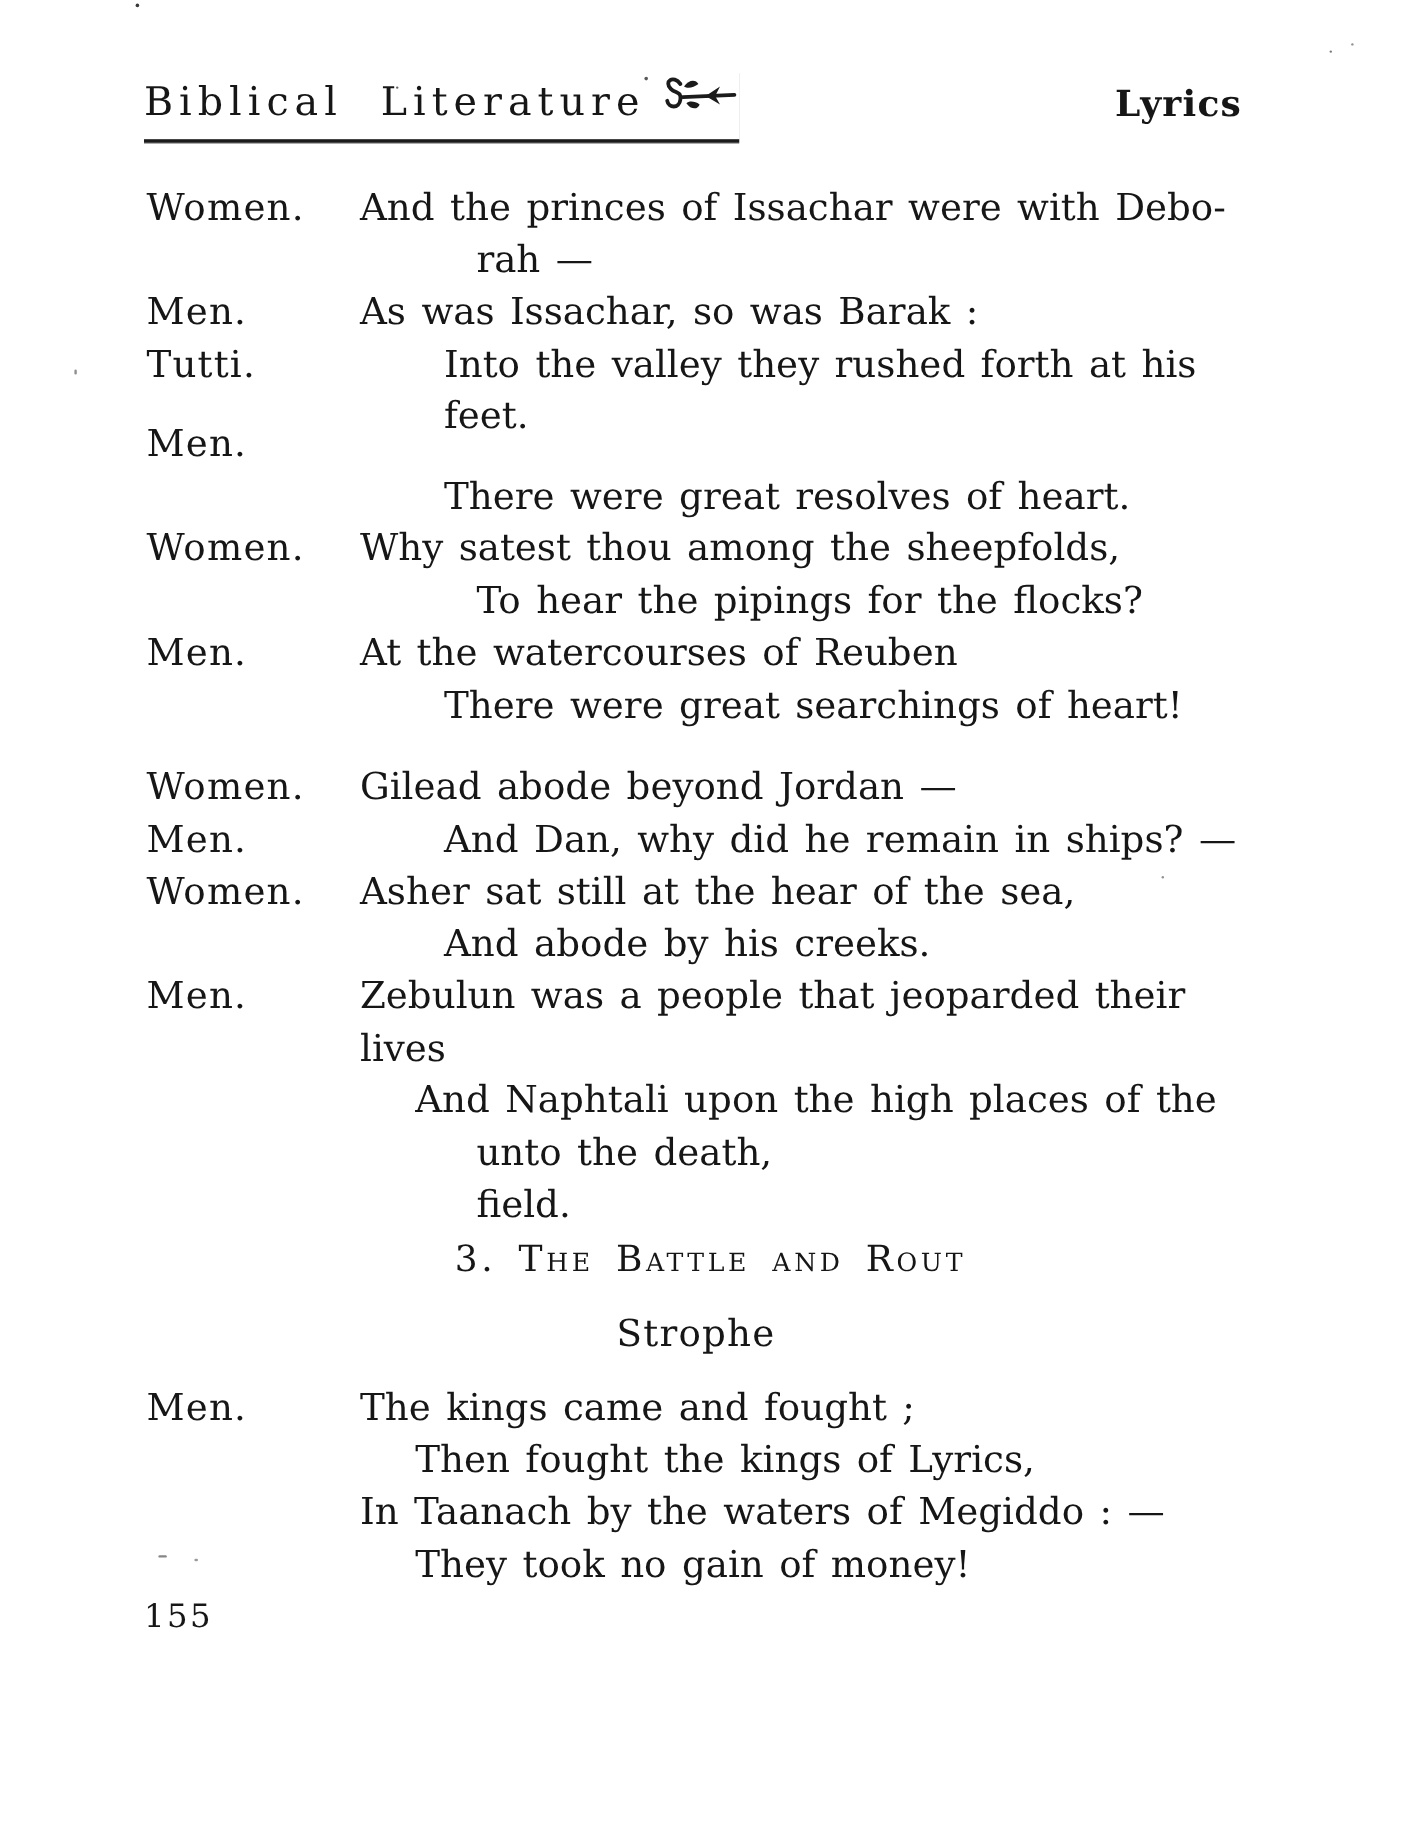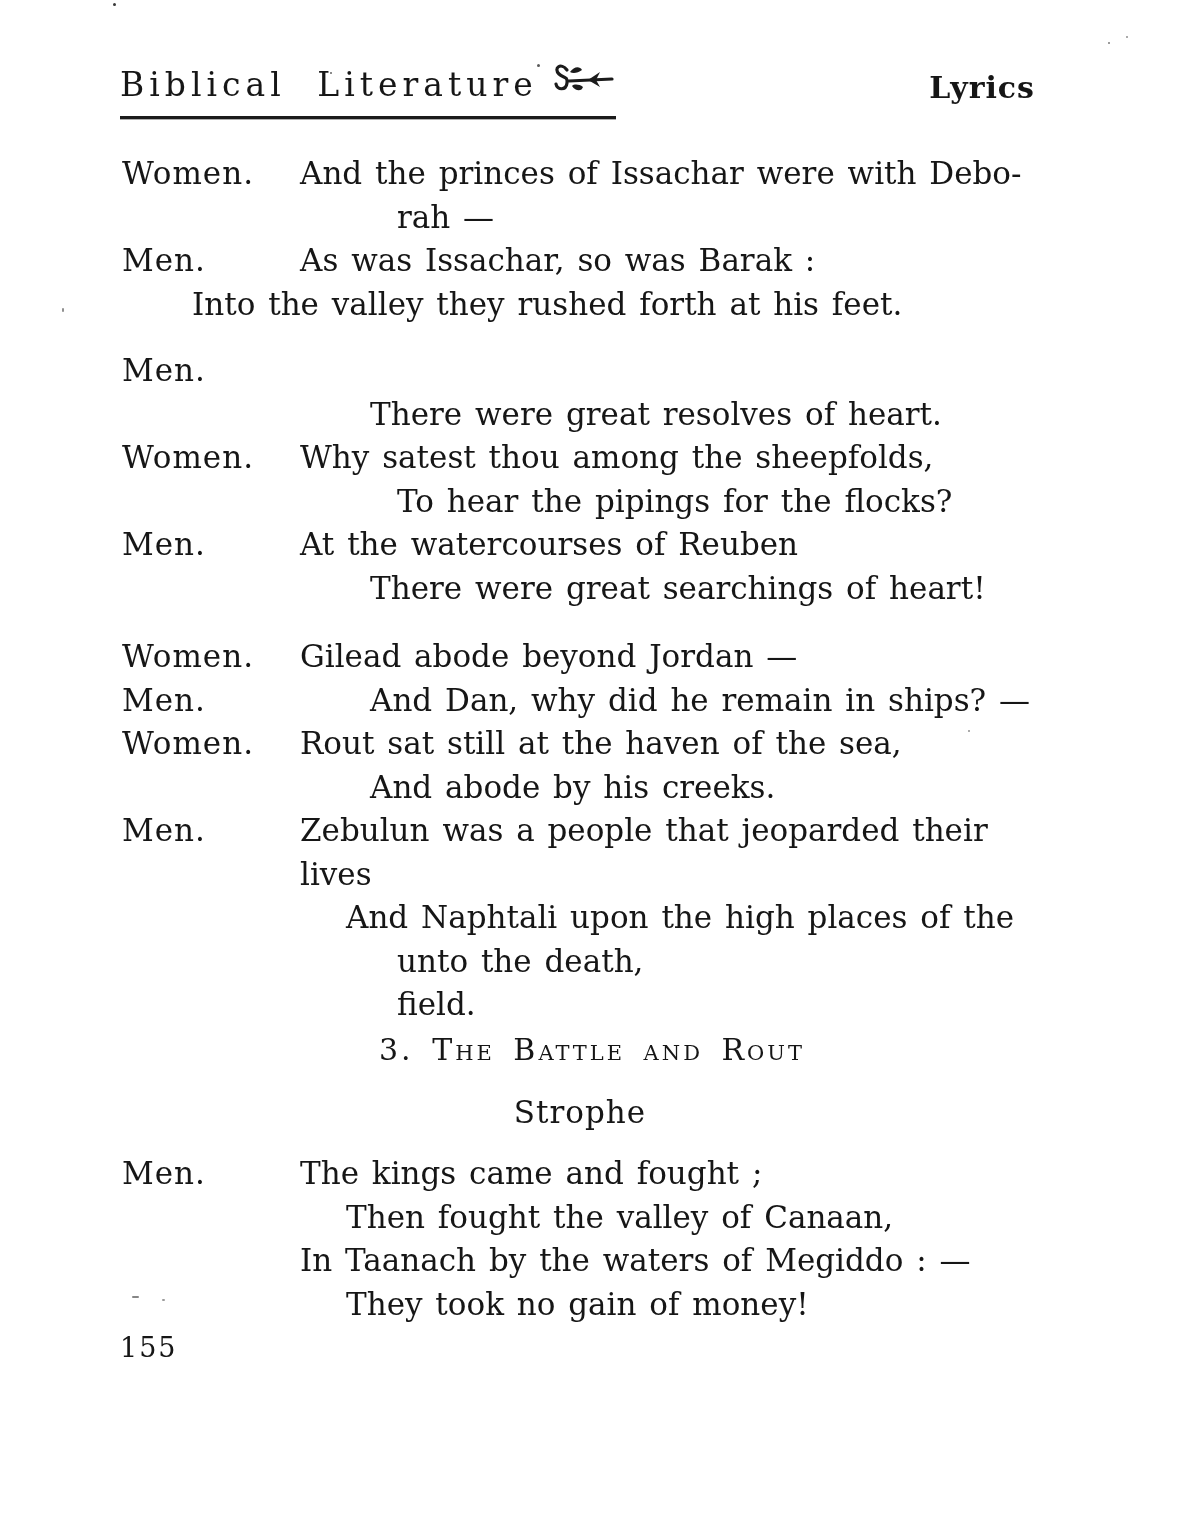--- a/index.html
+++ b/index.html
@@ -134,20 +134,21 @@
     </div>
     <div class="line">
       <span class="speaker"></span>
       <span class="vtext ind3">rah —</span>
     </div>
     <div class="line">
       <span class="speaker">Men.</span>
       <span class="vtext ind0">As was Issachar, so was Barak :</span>
     </div>
     <div class="line">
+      <span class="speaker">Tutti.</span>
       <span class="vtext ind2">Into the valley they rushed forth at his feet.</span>
     </div>
   </div>
 
   <div class="verse-block block-b">
     <div class="line">
       <span class="speaker">Men.</span>
     </div>
     <div class="line">
       <span class="speaker"></span>
@@ -175,21 +176,21 @@
     <div class="line">
       <span class="speaker">Women.</span>
       <span class="vtext ind0">Gilead abode beyond Jordan —</span>
     </div>
     <div class="line">
       <span class="speaker">Men.</span>
       <span class="vtext ind2">And Dan, why did he remain in ships? —</span>
     </div>
     <div class="line">
       <span class="speaker">Women.</span>
-      <span class="vtext ind0">Rout sat still at the haven of the sea,</span>
+      <span class="vtext ind0">Asher sat still at the hear of the sea,</span>
     </div>
     <div class="line">
       <span class="speaker"></span>
       <span class="vtext ind2">And abode by his creeks.</span>
     </div>
     <div class="line">
       <span class="speaker">Men.</span>
       <span class="vtext ind0">Zebulun was a people that jeoparded their lives</span>
     </div>
     <div class="line">
@@ -213,21 +214,21 @@
 
   <div class="subheading">Strophe</div>
 
   <div class="verse-block block-d">
     <div class="line">
       <span class="speaker">Men.</span>
       <span class="vtext ind0">The kings came and fought ;</span>
     </div>
     <div class="line">
       <span class="speaker"></span>
-      <span class="vtext ind1">Then fought the valley of Canaan,</span>
+      <span class="vtext ind1">Then fought the kings of Lyrics,</span>
     </div>
     <div class="line">
       <span class="speaker"></span>
       <span class="vtext ind0">In Taanach by the waters of Megiddo : —</span>
     </div>
     <div class="line">
       <span class="speaker"></span>
       <span class="vtext ind1">They took no gain of money!</span>
     </div>
   </div>

